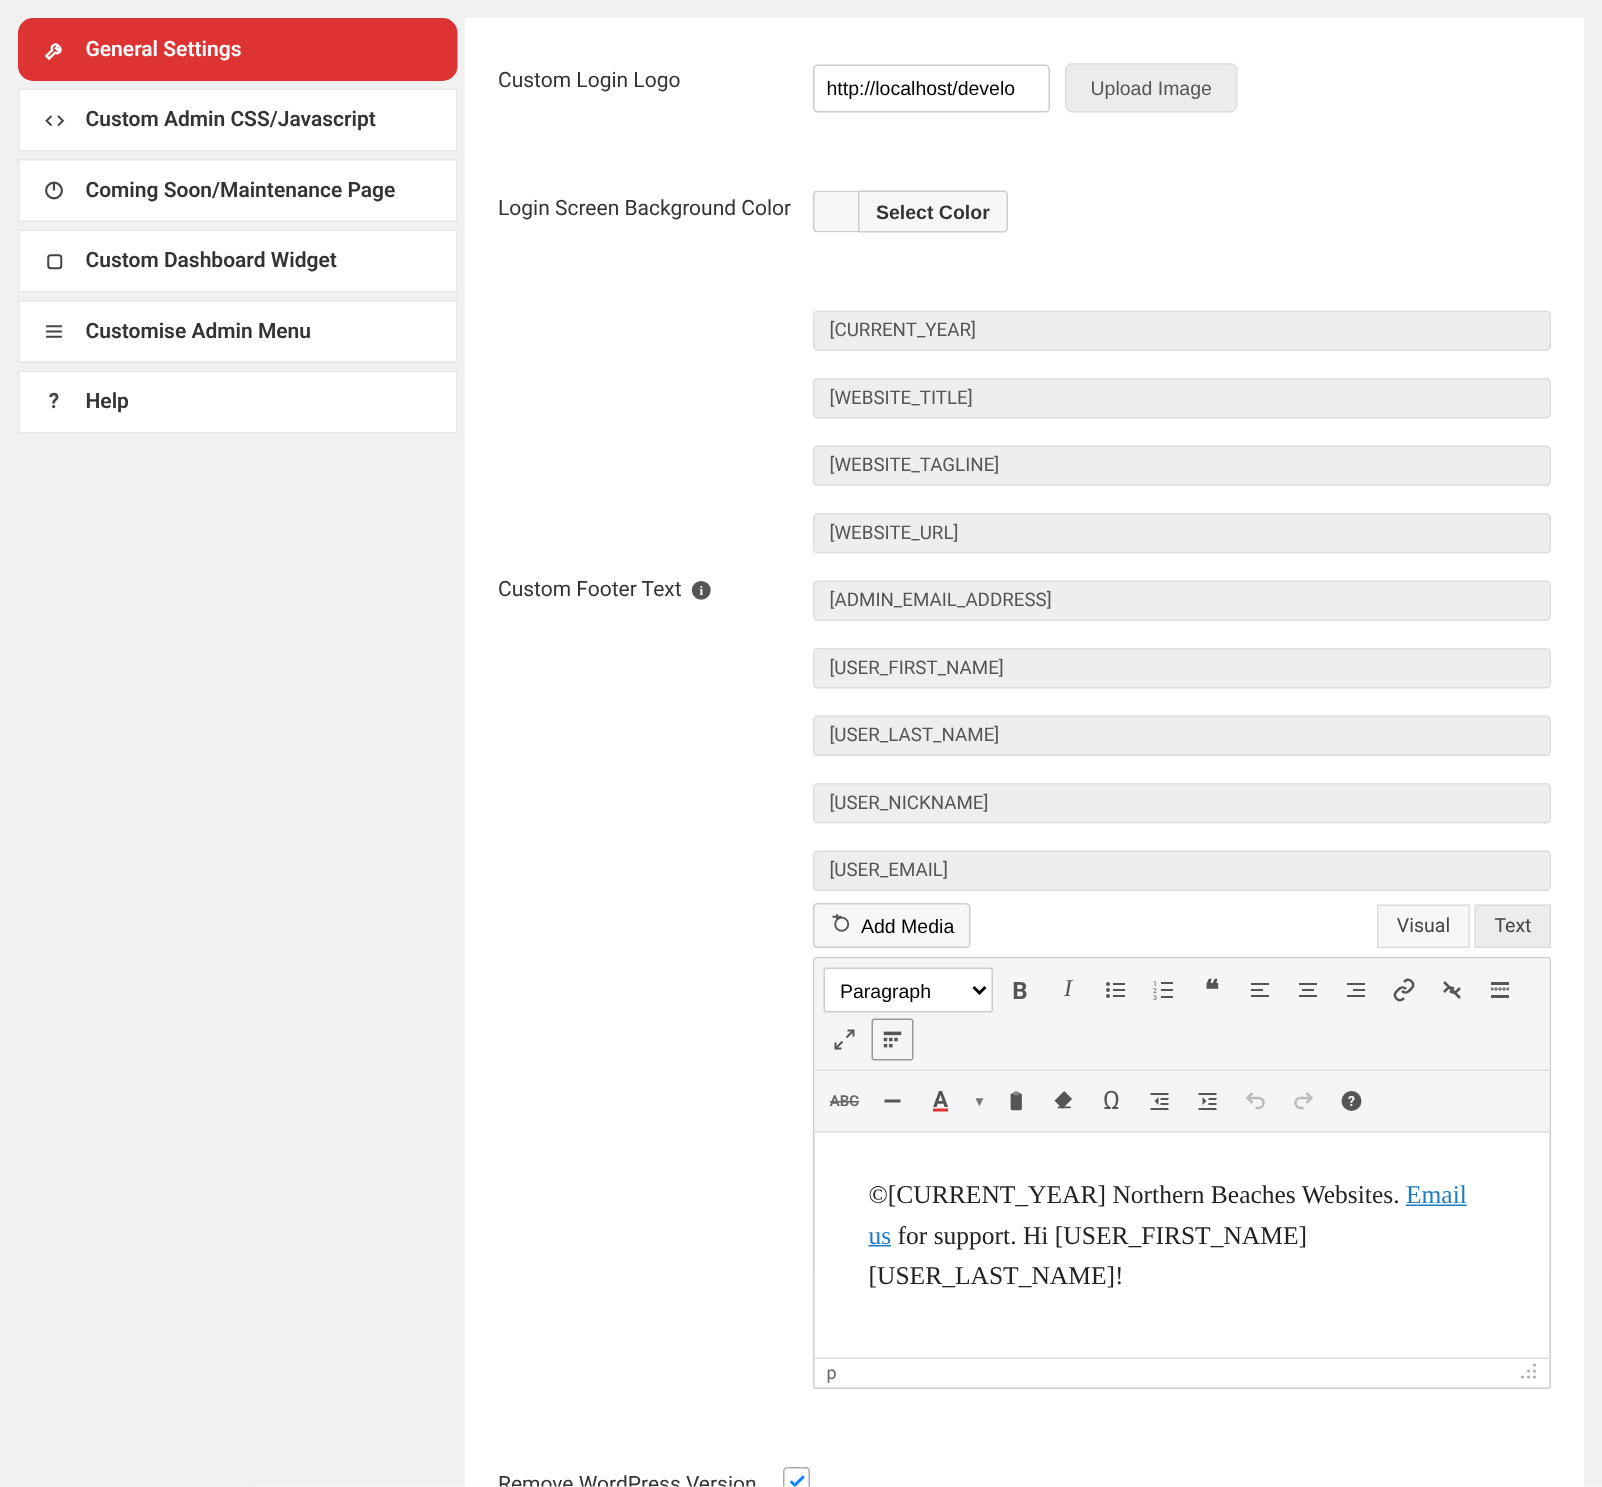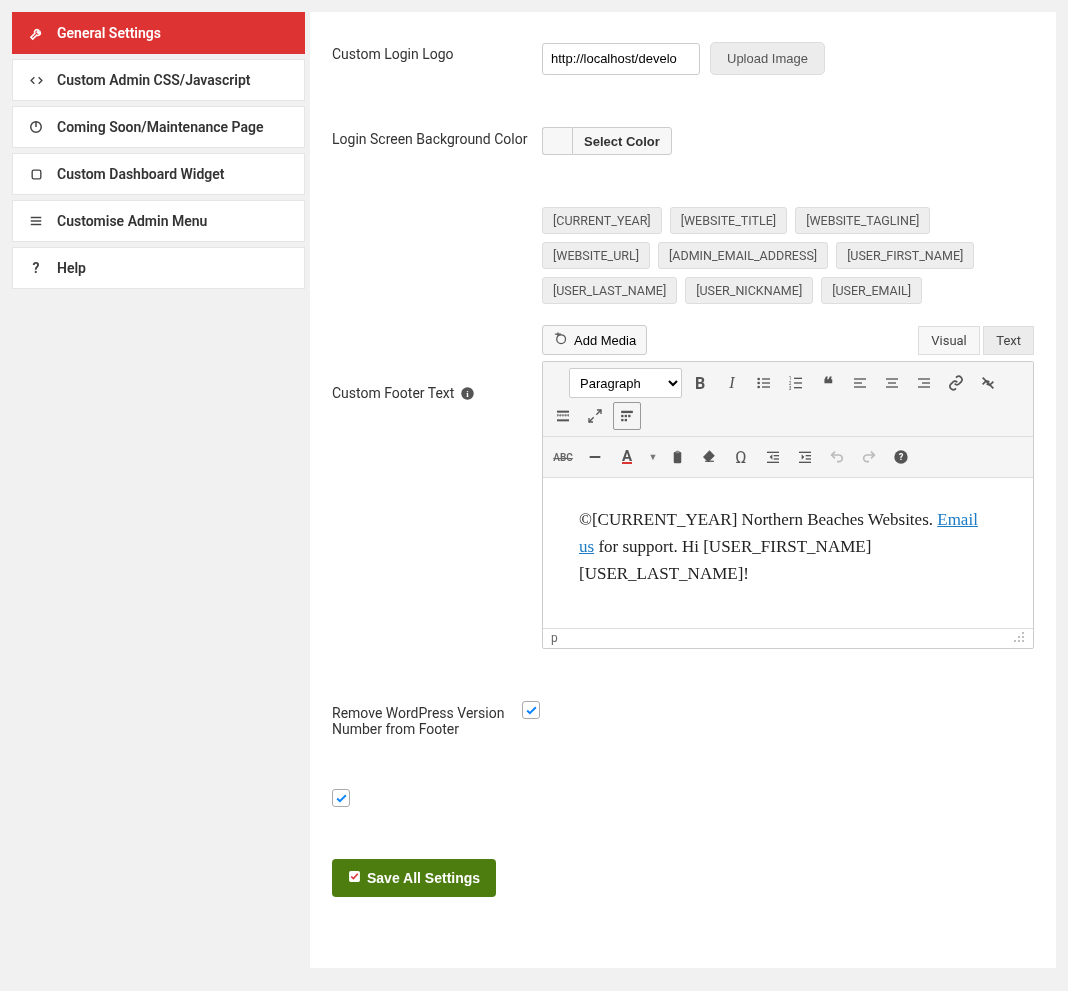--- a/index.html
+++ b/index.html
@@ -26,20 +26,21 @@
     display: flex;
     align-items: center;
     cursor: pointer;
     font-weight: 600;
     color: #333;
   }
   .sidebar-item.active {
     background: #dd3333;
     color: #fff;
     border-color: #dd3333;
+    border-radius: 10px;
   }
   .sidebar-item .ic { width: 18px; margin-right: 12px; display:flex; align-items:center; justify-content:center; }
   .main {
     position: absolute;
     left: 310px;
     top: 12px;
     width: 746px;
     background: #fff;
     padding: 30px 22px 30px 22px;
     min-height: 956px;
@@ -48,30 +49,30 @@
   .label-col { width: 210px; color: #333; font-size: 14px; padding-top:4px; }
   .field-col { flex: 1; }
   .select-color-wrap { display:flex; }
   .color-swatch { width:30px; height:28px; background:#f7f7f7; border:1px solid #ccc; border-right:none; border-radius:3px 0 0 3px;}
   .select-color-btn {
     background:#f7f7f7; border:1px solid #ccc; border-radius:0 3px 3px 0;
     padding:5px 11px; font-size:13px; cursor:pointer; font-weight:600; color:#333;
   }
   .logo-input { width:158px; height:32px; padding:0 8px; border:1px solid #ccc; border-radius:3px; font-size:13px; }
   .upload-btn { background:#ececec; border:1px solid #ddd; border-radius:5px; padding:8px 16px; font-size:13px; margin-left:10px; cursor:pointer; color:#555;}
-  .tokens { display:flex; flex-wrap:wrap; gap:8px; margin-bottom:21px; }
+  .tokens { display:flex; flex-wrap:wrap; gap:18px; margin-bottom:8px;flex-direction:column; }
   .token { background:#eee; border:1px solid #ddd; border-radius:3px; padding:5px 10px; font-size:12.5px; color:#555; cursor:pointer;}
   .add-media-btn { background:#f7f7f7; border:1px solid #ccc; border-radius:3px; padding:5px 10px; font-size:13px; display:inline-flex; align-items:center; gap:6px; cursor:pointer; margin-bottom:0;justify-content:space-between;}
   .editor-tabs { float:right; }
   .editor-tab { background:#f7f7f7; border:1px solid #ddd; padding:6px 12px; font-size:13px; cursor:pointer; }
   .editor-tab.active { background:#ececec; }
   .media-row { display:flex; justify-content:space-between; align-items:center; margin-bottom:6px;}
   .editor-box { border:1px solid #ccc; border-radius:2px; }
   .toolbar { background:#f5f5f5; border-bottom:1px solid #ddd; padding:6px 6px; display:flex; flex-wrap:wrap; align-items:center; gap:4px;}
-  .toolbar select { height:30px; border:1px solid #ccc; border-radius:2px; font-size:13px; padding:0 24px 0 6px; background:#fff;margin-left:20px;}
+  .toolbar select { height:30px; border:1px solid #ccc; border-radius:2px; font-size:13px; padding:0 24px 0 6px; background:#fff;}
   .tb-btn { width:28px; height:28px; display:flex; align-items:center; justify-content:center; cursor:pointer; color:#555; border-radius:2px;}
   .tb-btn.boxed { border:1px solid #999; }
   .editor-content { padding:28px 36px; min-height:150px; font-family: Georgia, serif; font-size:17px; line-height:1.6; color:#222;}
   .editor-content a { color:#1b7bc5; text-decoration:underline;}
   .status-bar { border-top:1px solid #ddd; padding:2px 8px; font-size:12px; color:#666; display:flex; justify-content:space-between;}
   .resize-handle { cursor:se-resize; color:#aaa;}
   .checkbox { width:18px; height:18px; border:1px solid #aaa; border-radius:3px; display:flex; align-items:center; justify-content:center; background:#fff; cursor:pointer;}
   .checkbox.checked svg { display:block;}
   .save-btn { background:#4d7c0f; color:#fff; border:none; border-radius:4px; padding:11px 16px; font-size:14px; font-weight:600; display:inline-flex; align-items:center; gap:6px; cursor:pointer;}
   .footer-row .label-col { padding-top: 200px; display:flex; align-items:center; gap:6px;}

